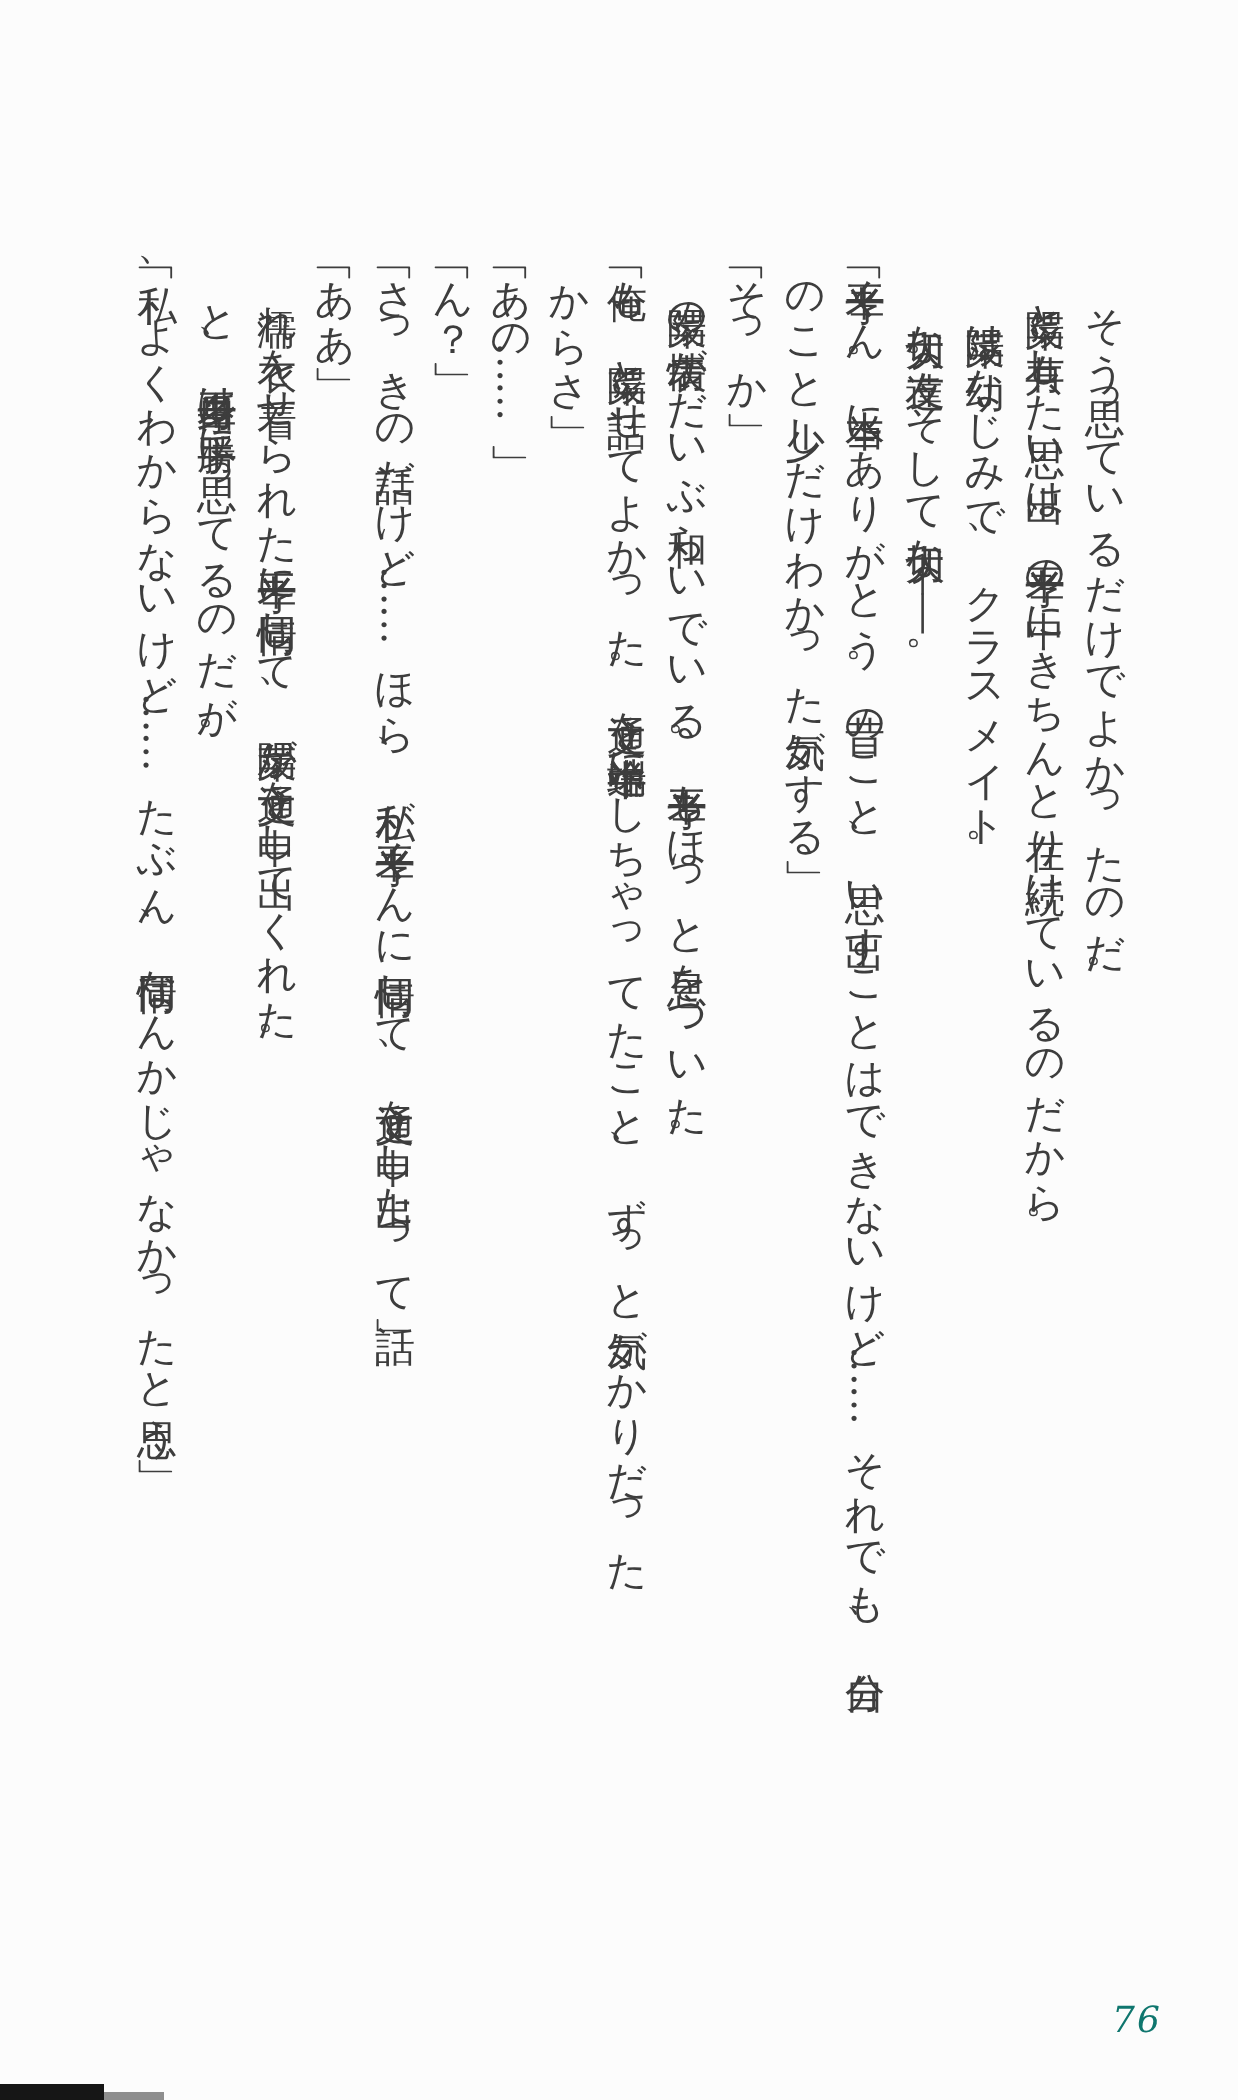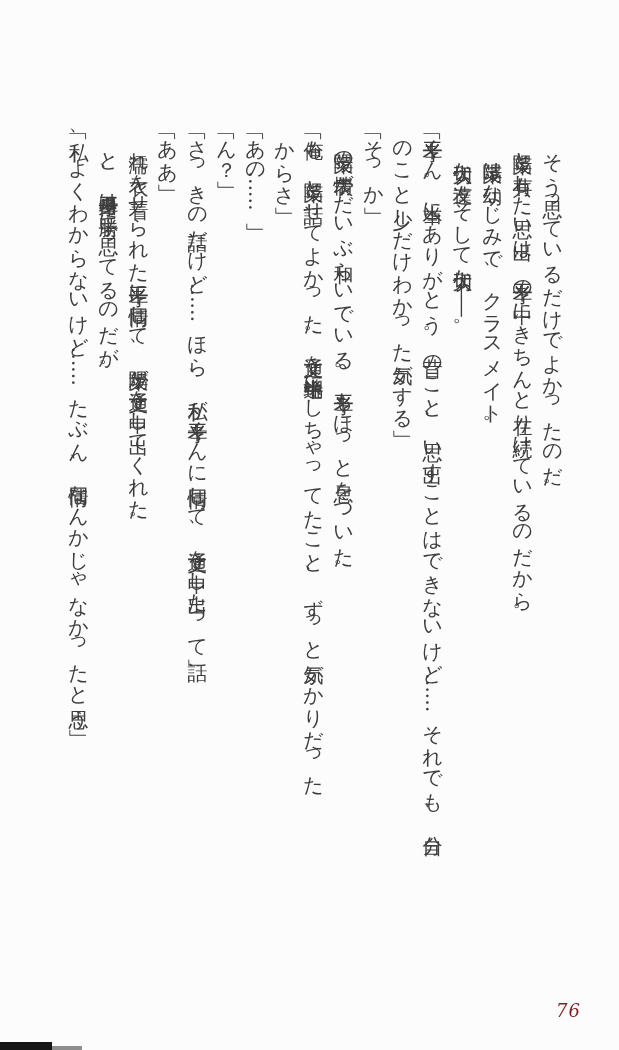--- a/index.html
+++ b/index.html
@@ -21,21 +21,21 @@
     color: #3d3d3d;
     white-space: nowrap;
   }
   .page-number {
     position: absolute;
     left: 556px;
     top: 1000px;
     font-size: 18px;
     font-style: italic;
     letter-spacing: 1px;
-    color: #7f1d1d;
+    color: #0f766e;
   }
   .corner-bar {
     position: absolute;
     left: 0;
     top: 1042px;
     width: 52px;
     height: 8px;
   }
   .corner-bar-tail {
     position: absolute;

